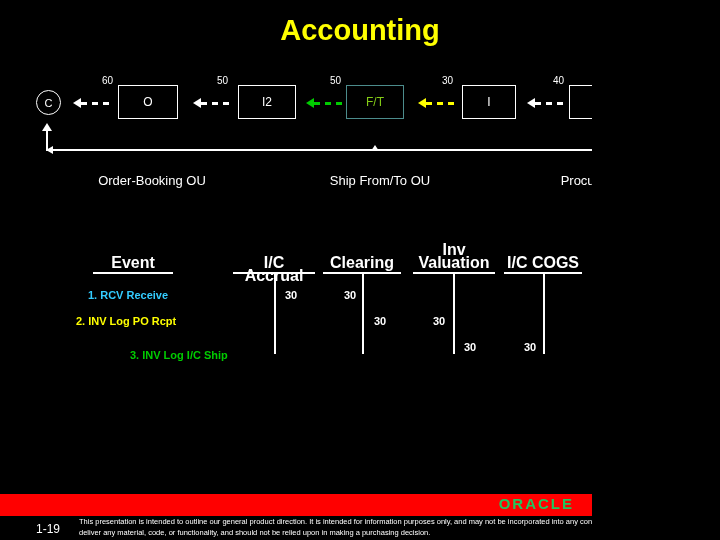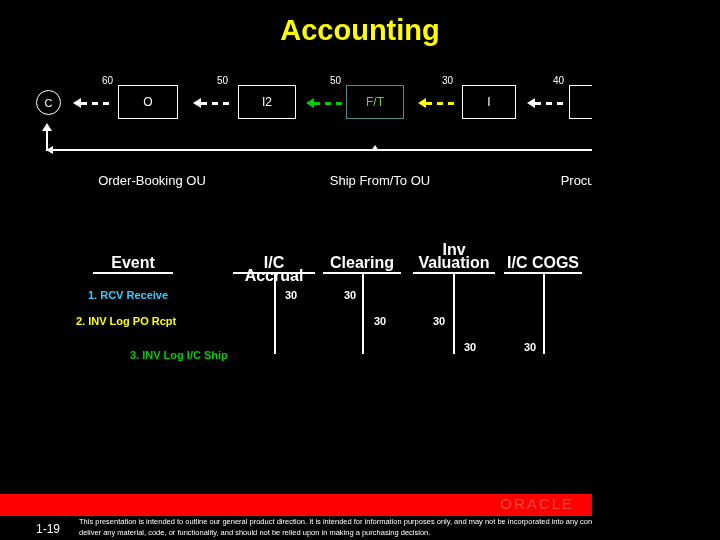--- a/index.html
+++ b/index.html
@@ -183,24 +183,24 @@
   
   .footer-bar {
     position: absolute;
     left: 0; top: 494px;
     width: 720px; height: 22px;
     background: #FF0000;
   }
   .oracle-logo {
     position: absolute;
     right: 18px; top: 495px;
-    color: #ef4444;
+    color: #22c55e;
     font-size: 15px;
     letter-spacing: 2.0px;
-    font-weight: normal;
+    font-weight: bold;
   }
   .page-num {
     position: absolute;
     left: 36px; top: 522px;
     color: #FFFFFF;
     font-size: 12px;
     text-align: center;
   }
   .disclaimer {
     position: absolute;

